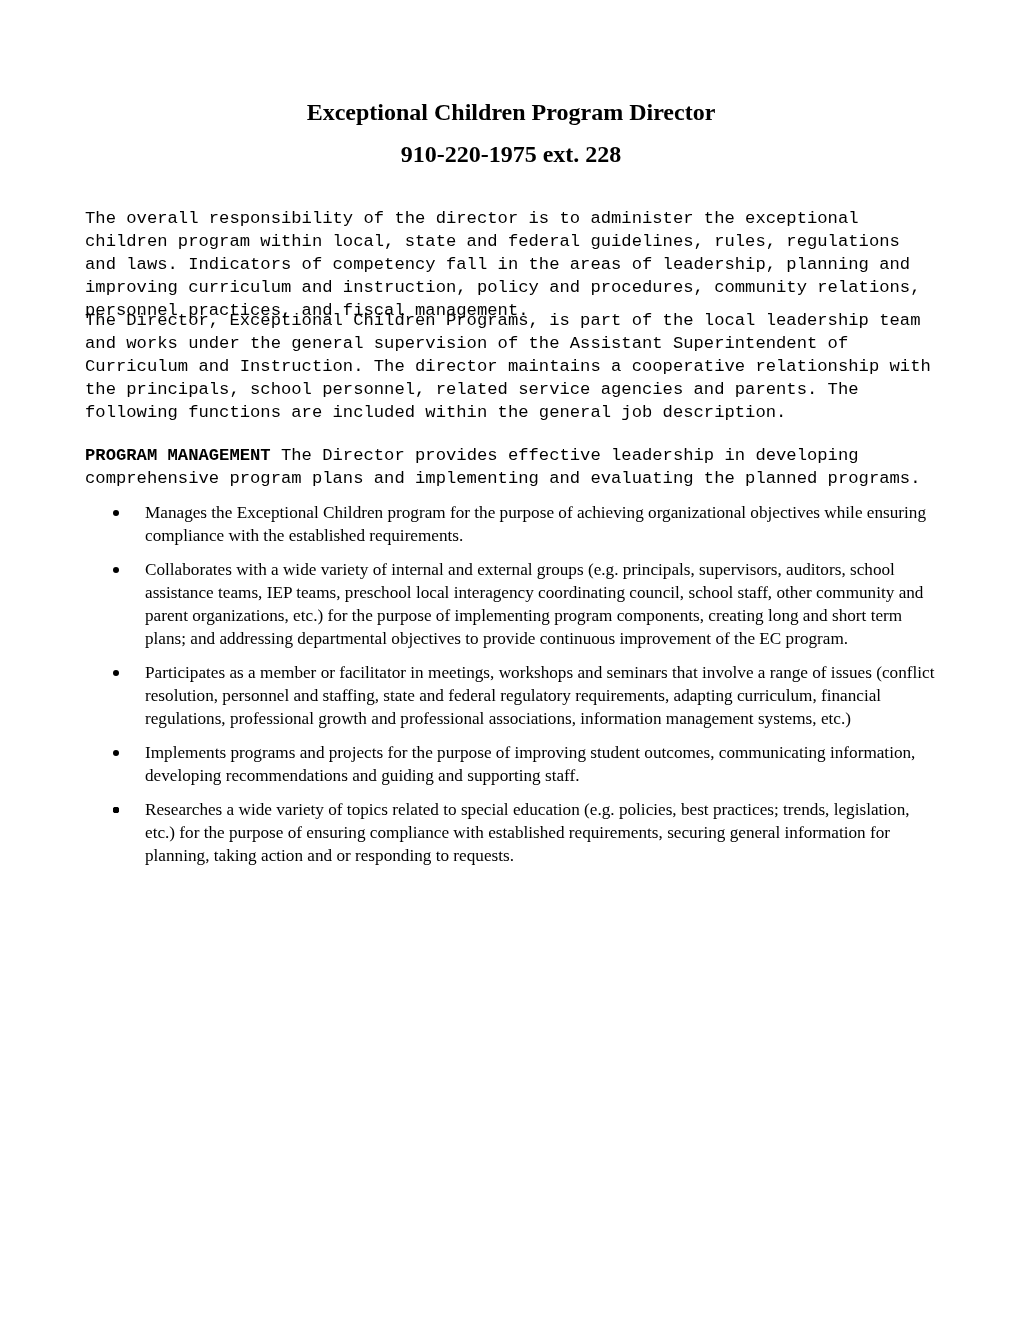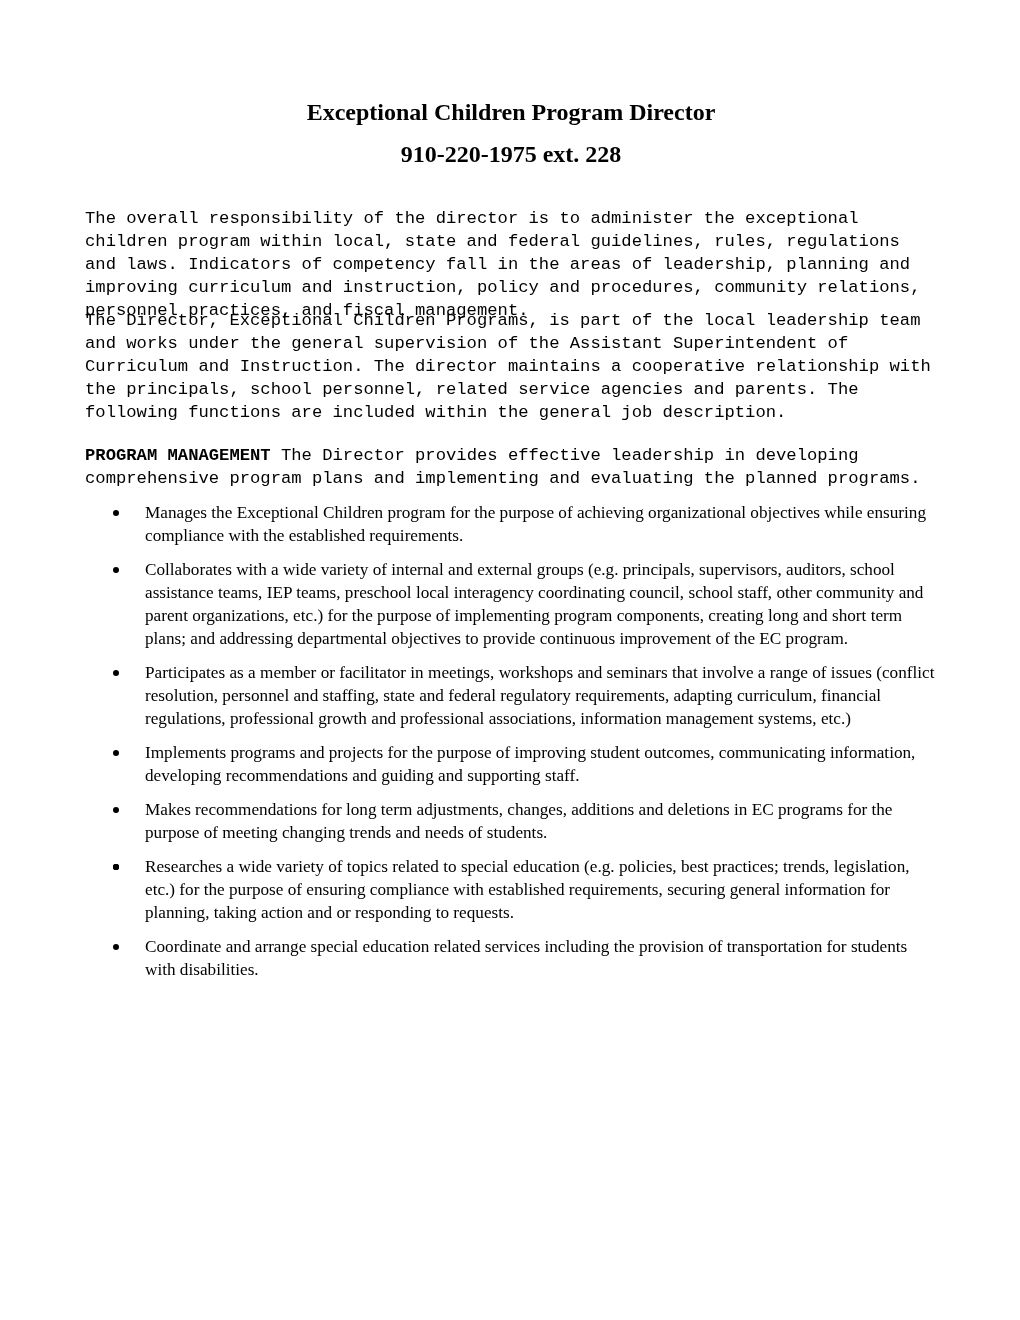--- a/index.html
+++ b/index.html
@@ -84,19 +84,18 @@
   <p class="para p1">The overall responsibility of the director is to administer the exceptional children program within local, state and federal guidelines, rules, regulations and laws. Indicators of competency fall in the areas of leadership, planning and improving curriculum and instruction, policy and procedures, community relations, personnel practices, and fiscal management.</p>
   <p class="para p2">The Director, Exceptional Children Programs, is part of the local leadership team and works under the general supervision of the Assistant Superintendent of Curriculum and Instruction. The director maintains a cooperative relationship with the principals, school personnel, related service agencies and parents. The following functions are included within the general job description.</p>
 
   <p class="para p3"><span class="heading-inline">PROGRAM MANAGEMENT</span><span> The Director provides effective leadership in developing comprehensive program plans and implementing and evaluating the planned programs.</span></p>
 
   <ul class="bullets">
     <li><span class="bullet-dot"></span><span>Manages the Exceptional Children program for the purpose of achieving organizational objectives while ensuring compliance with the established requirements.</span></li>
     <li><span class="bullet-dot"></span><span>Collaborates with a wide variety of internal and external groups (e.g. principals, supervisors, auditors, school assistance teams, IEP teams, preschool local interagency coordinating council, school staff, other community and parent organizations, etc.) for the purpose of implementing program components, creating long and short term plans; and addressing departmental objectives to provide continuous improvement of the EC program.</span></li>
     <li><span class="bullet-dot"></span><span>Participates as a member or facilitator in meetings, workshops and seminars that involve a range of issues (conflict resolution, personnel and staffing, state and federal regulatory requirements, adapting curriculum, financial regulations, professional growth and professional associations, information management systems, etc.)</span></li>
     <li><span class="bullet-dot"></span><span>Implements programs and projects for the purpose of improving student outcomes, communicating information, developing recommendations and guiding and supporting staff.</span></li>
-    <li><span class="bullet-dot"></span><span>Makes recommendations for long term adjustments, changes, additions and deletions in EC programs for the purpose of meeting changing trends and needs of students.</span></li>
+    <li><span class="bullet-dot"></span></li>
     <li><span class="bullet-dot"></span></li>
     <li><span class="bullet-dot"></span></li>
     <li><span class="bullet-dot"></span><span>Researches a wide variety of topics related to special education (e.g. policies, best practices; trends, legislation, etc.)  for the purpose of ensuring compliance with established requirements, securing general information for planning, taking action and or responding to requests.</span></li>
-    <li><span class="bullet-dot"></span><span>Coordinate and arrange special education related services including the provision of transportation for students with disabilities.</span></li>
   </ul>
 </div>
 
 </body></html>

